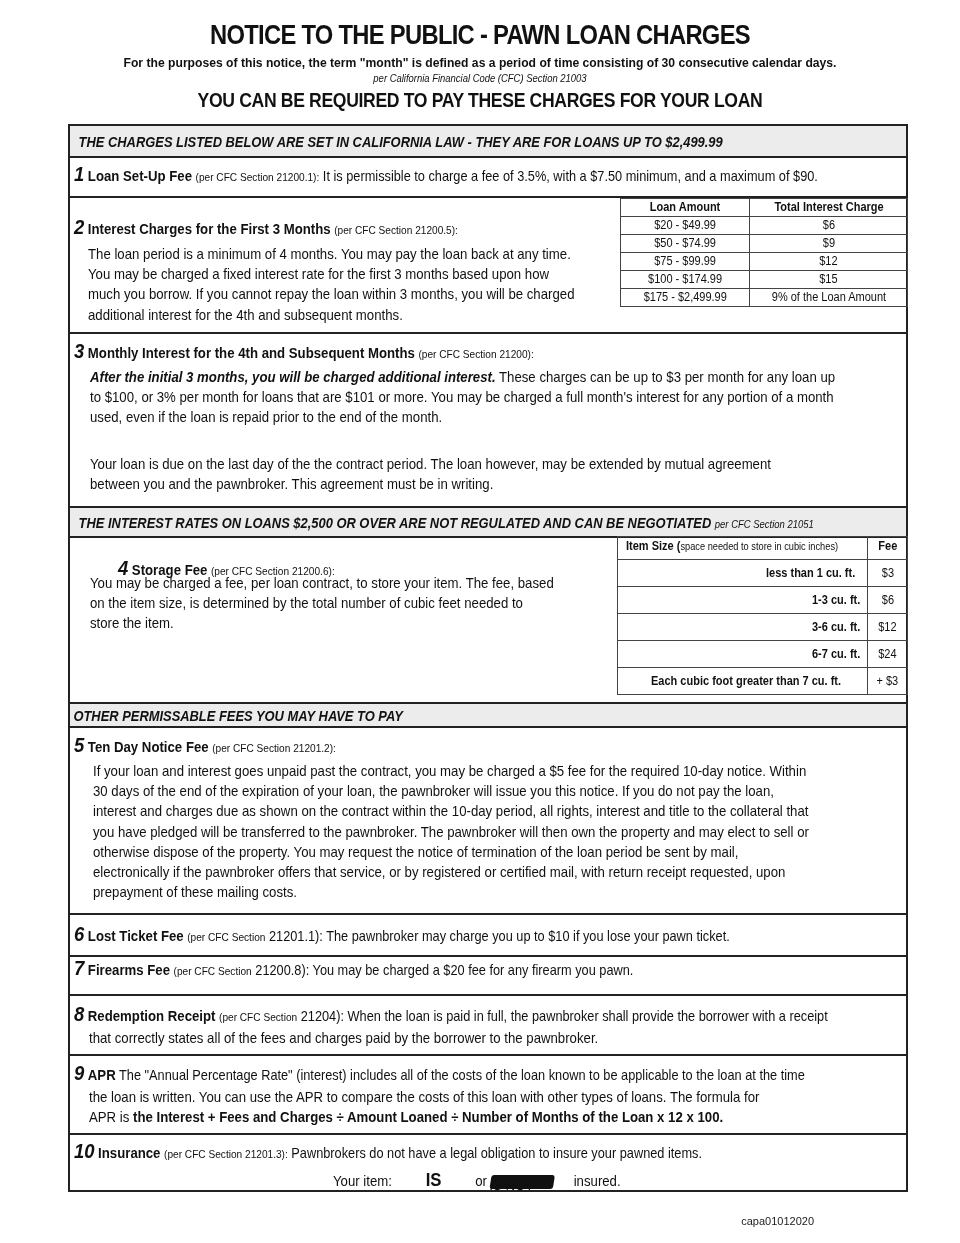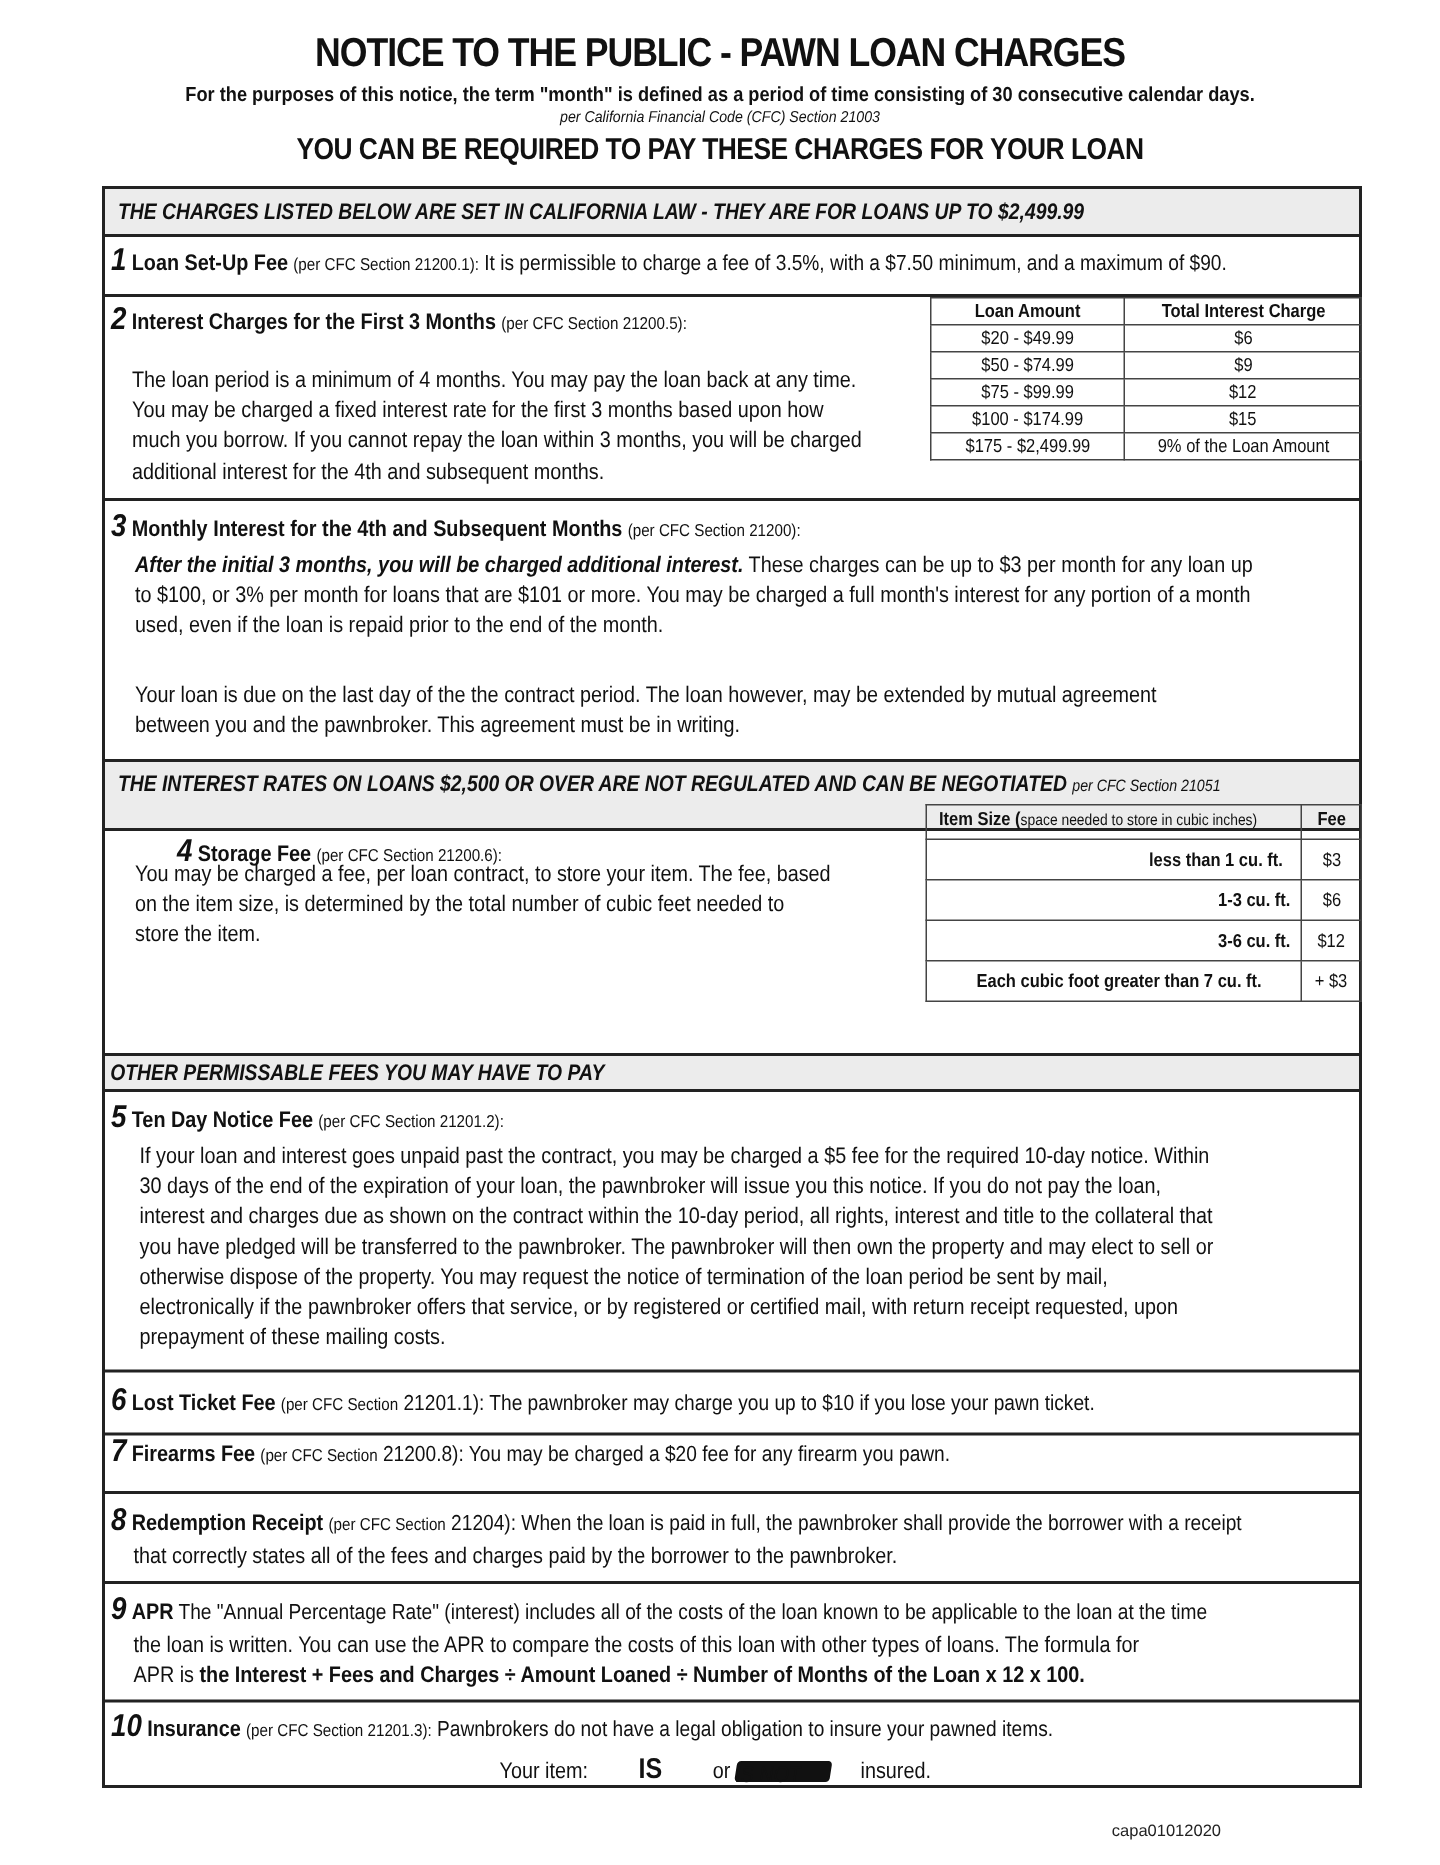--- a/index.html
+++ b/index.html
@@ -85,21 +85,21 @@
 <div class="sec" style="top:162px;">
   <span class="inner">
     <span class="num">1</span>
     <span class="stitle">Loan Set-Up Fee</span>
     <span class="cite">(per CFC Section 21200.1):</span>
     <span>It is permissible to charge a fee of 3.5%, with a $7.50 minimum, and a maximum of $90.</span>
   </span>
 </div>
 <div class="hline" style="top:196px;"></div>
 
-<div class="sec" style="top:201px;text-align:right;">
+<div class="sec" style="top:215px;text-align:right;">
   <span class="inner">
     <span class="num">2</span>
     <span class="stitle">Interest Charges for the First 3 Months</span>
     <span class="cite">(per CFC Section 21200.5):</span>
   </span>
 </div>
 <div class="para" style="left:88px;top:244px;">
   <span class="inner">
     <span class="line">The loan period is a minimum of 4 months. You may pay the loan back at any time.</span>
     <span class="line">You may be charged a fixed interest rate for the first 3 months based upon how</span>
@@ -155,21 +155,21 @@
     <span class="line">used, even if the loan is repaid prior to the end of the month.</span>
   </span>
 </div>
 <div class="para" style="left:90px;top:454px;">
   <span class="inner">
     <span class="line">Your loan is due on the last day of the the contract period. The loan however, may be extended by mutual agreement</span>
     <span class="line">between you and the pawnbroker. This agreement must be in writing.</span>
   </span>
 </div>
 
-<div class="band" style="top:506px;height:48px;line-height:30px;">
+<div class="band" style="top:506px;height:32px;line-height:30px;">
   <span class="txt"><span>THE INTEREST RATES ON LOANS $2,500 OR OVER ARE NOT REGULATED AND CAN BE NEGOTIATED</span> <span class="small">per CFC Section 21051</span></span>
 </div>
 
 <div class="sec" style="top:556px;margin-left:44px;">
   <span class="inner">
     <span class="num">4</span>
     <span class="stitle">Storage Fee</span>
     <span class="cite">(per CFC Section 21200.6):</span>
   </span>
 </div>
@@ -196,20 +196,24 @@
       </tr>
   <tr>
         <td class="lbl"><span class="sq" style="transform-origin:left;">1-3 cu. ft.</span></td>
         <td><span class="sq">$6</span></td>
       </tr>
   <tr>
         <td class="lbl"><span class="sq" style="transform-origin:left;">3-6 cu. ft.</span></td>
         <td><span class="sq">$12</span></td>
       </tr>
   <tr>
+        <td class="lbl"><span class="sq" style="transform-origin:left;">6-7 cu. ft.</span></td>
+        <td><span class="sq">$24</span></td>
+      </tr>
+  <tr>
         <td class="lbl"><span class="sq" style="transform-origin:left;">Each cubic foot greater than 7 cu. ft.</span></td>
         <td><span class="sq">+ $3</span></td>
       </tr>
 </tbody>
   </table>
 
 <div class="band" style="top:702px;height:26px;line-height:24px;">
   <span class="txt" style="padding-left:4px;">OTHER PERMISSABLE FEES YOU MAY HAVE TO PAY</span>
 </div>
 

